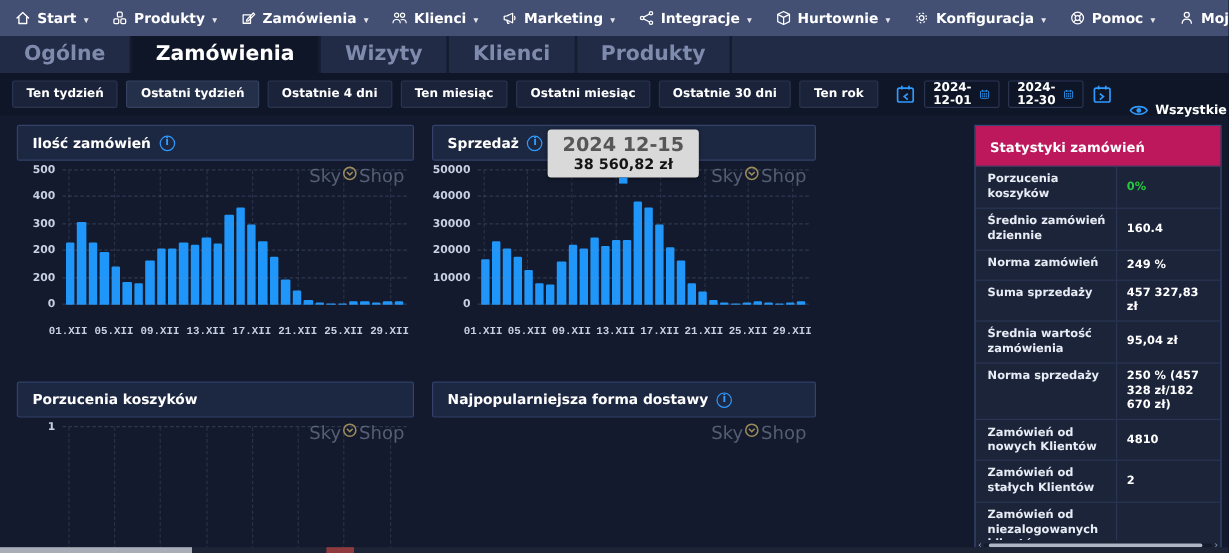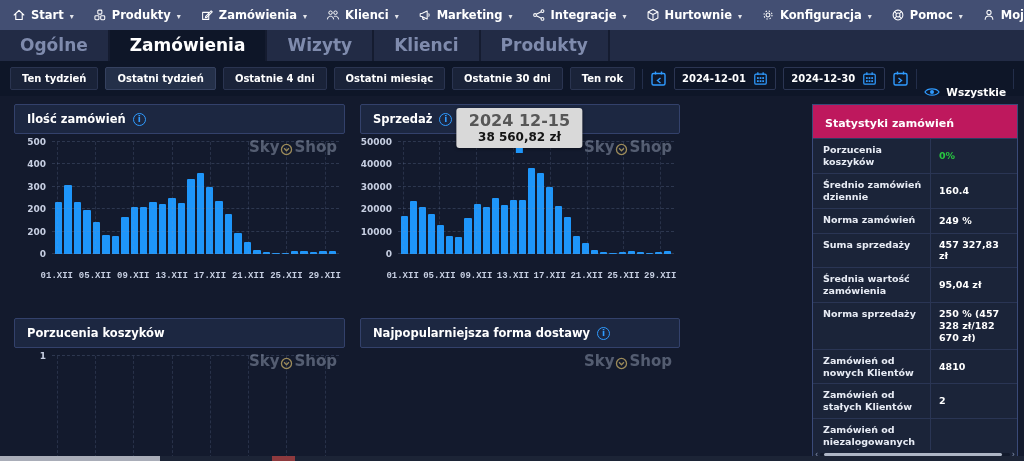--- a/index.html
+++ b/index.html
@@ -38,21 +38,21 @@
   .chart-body { position:relative; margin-top:8px; padding-left:38px; padding-right:6px; }
   .plot-area { position:relative; height:112px; }
   .plot-area.short { height:107px; }
   .grid-h { position:absolute; left:0; right:0; height:0; border-top:1px dashed rgba(125,145,185,.25); }
   .grid-v { position:absolute; top:0; bottom:0; width:0; border-left:1px dashed rgba(125,145,185,.2); }
   .ytick { position:absolute; right:100%; margin-right:6px; transform:translateY(50%); font-size:9px; font-weight:700; color:#c7cfe2; white-space:nowrap; }
   .bars { position:absolute; left:0; right:0; top:0; bottom:0; display:flex; align-items:flex-end; gap:2px; padding:0 3px; }
   .bar { flex:1; background:#1e96fa; border-radius:1px 1px 0 0; min-height:1px; }
   .xlabels { position:relative; height:15px; margin-top:17px;font-family:Liberation Mono, monospace; }
   .xlabel { position:absolute; transform:translateX(-50%); font-size:9px; font-weight:700; color:#c7cfe2; white-space:nowrap; }
-  .watermark { position:absolute; top:-4px; right:2px; display:flex; align-items:flex-end; font-size:15px; font-weight:700; color:rgba(165,175,198,.45); z-index:2; pointer-events:none; }
+  .watermark { position:absolute; top:-4px; right:2px; display:flex; align-items:flex-start; font-size:15px; font-weight:400; color:rgba(165,175,198,.45); z-index:2; pointer-events:none; }
   .watermark svg { margin:0 1px; }
 
   .tooltip { position:absolute; top:-34px; left:44%; transform:translateX(-50%); background:#d9d9d9; border-radius:3px; padding:3px 12px 4px; text-align:center; z-index:4; box-shadow:0 1px 3px rgba(0,0,0,.4); }
   .tooltip .t-date { font-size:16px; color:#575757; font-weight:600; }
   .tooltip .t-val { font-size:12px; color:#141414; font-weight:800; }
   .tooltip::after { content:""; position:absolute; left:50%; bottom:-5px; transform:translateX(-50%); width:7px; height:5px; background:#1e96fa; }
 
   
   .sidebar { margin-left:auto; width:206px; height:356px; background:#1b2439; border:1px solid #3a4a78; display:flex; flex-direction:column; }
   .sidebar-head { padding:7px 12px; border-bottom:1px solid #2e3c63; background:#be185d; }
@@ -221,20 +221,21 @@
       <div class="tab">Klienci</div>
       <div class="tab">Produkty</div>
     </div>
 
   <div class="filterbar">
 
     <div id="range-buttons" style="display:flex;align-items:center;gap:7px;">
         <div class="fbtn">Ten tydzień</div>
         <div class="fbtn selected">Ostatni tydzień</div>
         <div class="fbtn">Ostatnie 4 dni</div>
+        <div class="fbtn">Ten miesiąc</div>
         <div class="fbtn">Ostatni miesiąc</div>
         <div class="fbtn">Ostatnie 30 dni</div>
         <div class="fbtn">Ten rok</div>
       </div>
     <span class="vsep"></span>
     <span class="icon-btn">
       <svg width="17" height="17" viewBox="0 0 17 17">
           <rect x="2" y="3.5" width="13" height="11.5" rx="1.5" fill="none" stroke="#2f9bff" stroke-width="1.4"></rect>
           <line x1="5.5" y1="1.5" x2="5.5" y2="4.5" stroke="#2f9bff" stroke-width="1.4"></line>
           <line x1="11.5" y1="1.5" x2="11.5" y2="4.5" stroke="#2f9bff" stroke-width="1.4"></line>

